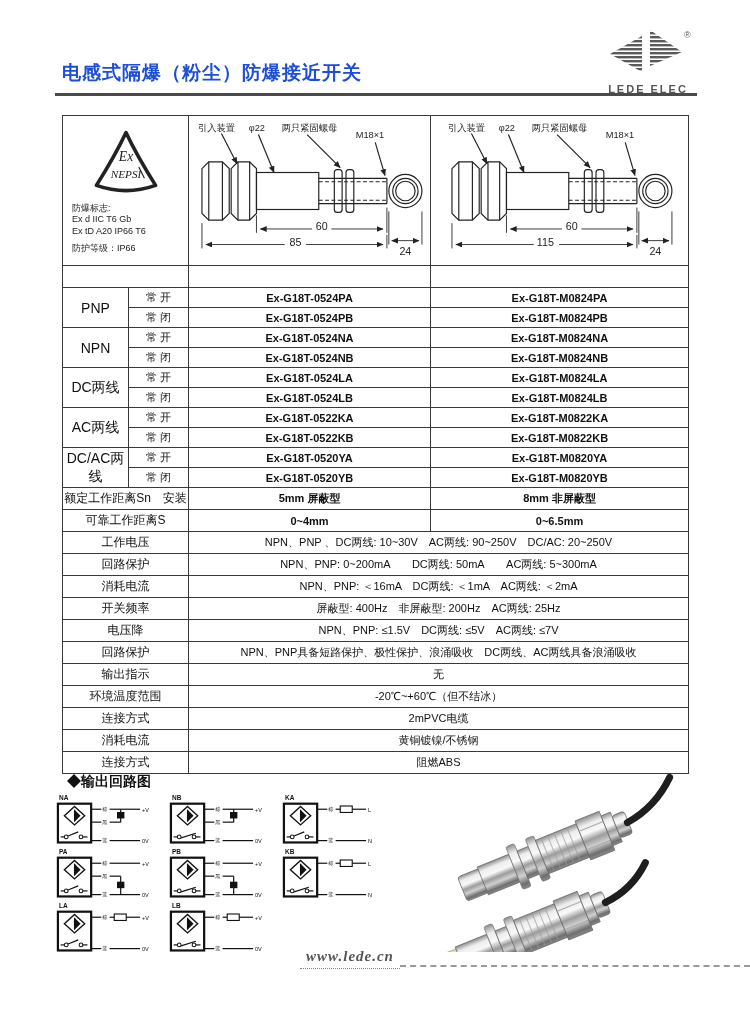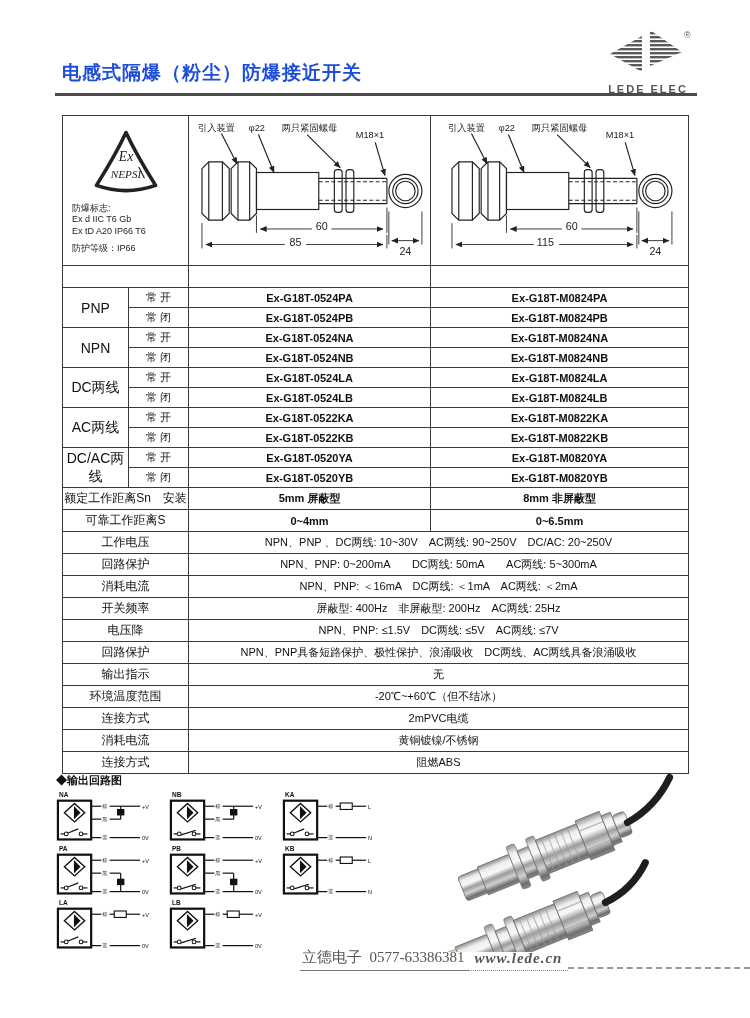--- a/index.html
+++ b/index.html
@@ -32,21 +32,21 @@
   td.model-cell{font-weight:bold;font-size:11px;}
   td.state-cell{font-size:11px;}
   td.cat-cell{font-size:14px;}
   td.label-cell{text-align:left;padding-left:6px;font-size:12px;}
   td.value-cell{font-size:11px;}
   td.value-bold{font-weight:bold;}
   td.diagram-cell{vertical-align:middle;}
   td.diagram-cell svg{display:block;margin:0 auto;}
   
   .circuits{position:absolute;left:56px;top:773px;width:350px;}
-  .circuits-title{font-size:11px;font-weight:bold;color:#111;margin-bottom:3px;}
+  .circuits-title{font-size:14px;font-weight:bold;color:#111;margin-bottom:3px;margin-left:11px;}
   .circuit-grid{display:flex;flex-wrap:wrap;width:345px;}
   .circuit{width:113px;height:54px;position:relative;}
   .circuit-label{position:absolute;left:3px;top:0;font-size:6.5px;font-weight:bold;color:#111;}
   .circuit svg{position:absolute;left:0;top:6px;width:98px;height:48px;}
   
   .photos{position:absolute;left:423px;top:770px;width:287px;height:182px;}
   
   .footer{
     position:absolute;left:300px;right:0;top:948px;display:flex;align-items:flex-end;
     font-family:"Liberation Serif",serif;font-size:15px;color:#555;
@@ -591,16 +591,15 @@
       <line x1="130" y1="15" x2="156" y2="15" stroke="#aaa"></line>
         <line x1="130" y1="35" x2="156" y2="35" stroke="#aaa"></line>
       <rect x="156" y="9" width="10" height="32" fill="url(#chromeG)" stroke="#666" stroke-width="0.7"></rect>
       <rect x="166" y="13" width="13" height="24" rx="3" fill="url(#chromeG)" stroke="#666" stroke-width="0.7"></rect>
       <path d="M178,25 q30,-2 52,-22" fill="none" stroke="#1e1e1e" stroke-width="7" stroke-linecap="round"></path>
     </g>
   </svg>
 </div>
 
 <div class="footer">
-  <span class="grp"><span>立德电子</span>&nbsp;&nbsp;<span>0577-63386381</span></span>
   <span class="site">www.lede.cn</span>
   <span class="dash"></span>
 </div>
 
 </body></html>

